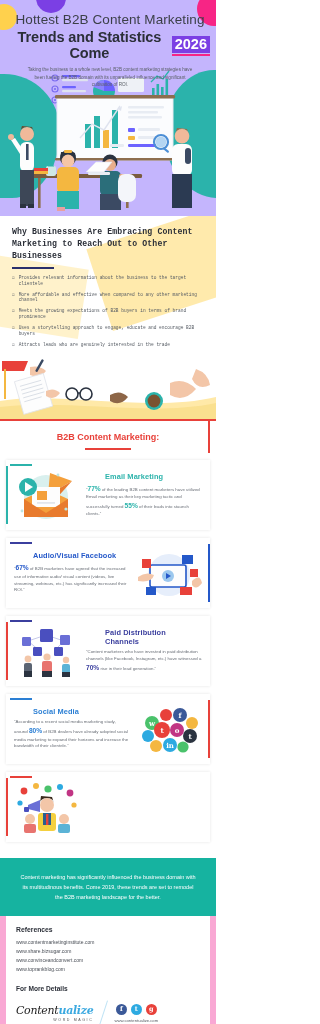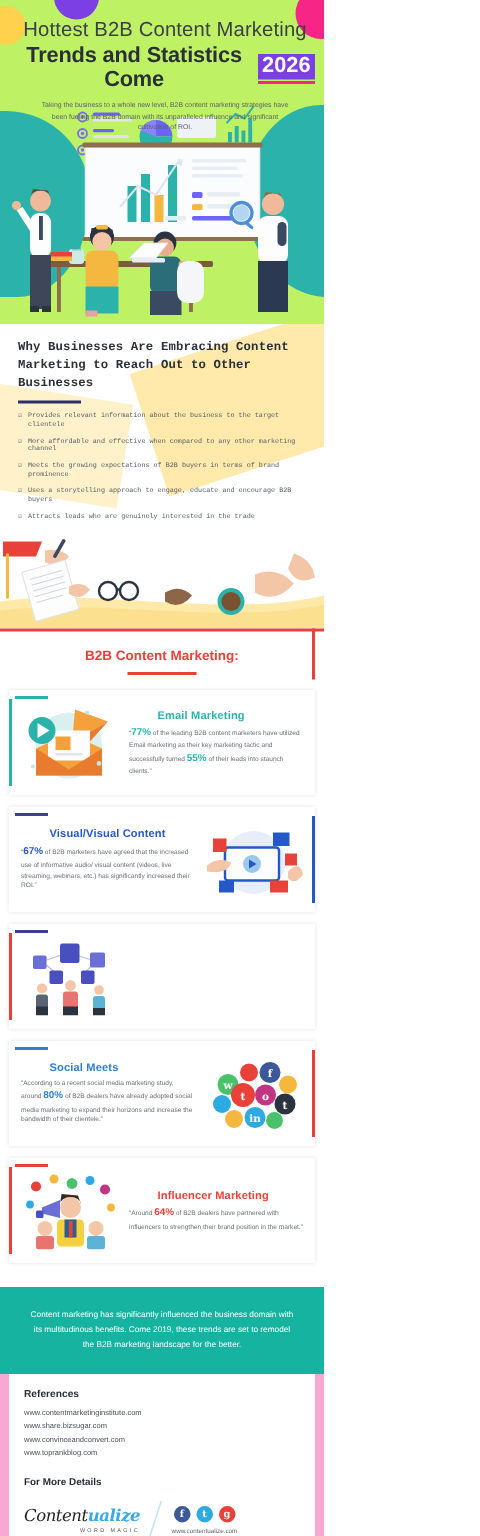--- a/index.html
+++ b/index.html
@@ -6,21 +6,21 @@
   html, body {
     width: 216px;
     background: #ffffff;
     font-family: "Liberation Sans", sans-serif;
   }
   body { width: 216px; overflow-x: hidden; }
 
   .page { position: relative; width: 216px; background: #fff; }
 
   
-  .hero { position: relative; width: 220px; height: 216px; overflow: hidden; background: #bef264; }
+  .hero { position: relative; width: 220px; height: 216px; overflow: hidden; background: #c4b5fd; }
   .deco { position: absolute; border-radius: 50%; }
   .deco-yellow { width: 26px; height: 26px; background: #ffd14d; left: -9px; top: 4px; }
   .deco-purple { width: 30px; height: 30px; background: #7b3fe4; left: 36px; top: -17px; }
   .deco-pink   { width: 34px; height: 34px; background: #f72585; right: -11px; top: -8px; }
   .deco-teal-blob {
     position: absolute; left: -44px; top: 74px; width: 104px; height: 124px;
     background: #2bb3ab; border-radius: 0 70% 60% 0 / 0 60% 70% 0;
   }
   .deco-teal-blob-r {
     position: absolute; right: -40px; top: 70px; width: 96px; height: 128px;
@@ -375,21 +375,21 @@
           <rect x="6" y="12" width="9" height="9" fill="#e8413a"></rect>
           <rect x="46" y="8" width="11" height="9" fill="#2458c9"></rect>
           <rect x="54" y="22" width="8" height="8" fill="#e8413a"></rect>
           <rect x="10" y="40" width="10" height="8" fill="#2458c9"></rect>
           <rect x="44" y="40" width="12" height="8" fill="#e8413a"></rect>
           <path d="M2 30 q8 -6 16 -2 q-2 8 -16 6 z" fill="#f3c6a8"></path>
           <path d="M56 34 q8 -8 10 2 q-6 8 -10 2 z" fill="#f3c6a8"></path>
         </svg>
       </div>
       <div class="txt">
-        <h3 class="c-blue">Visual/Visual Content</h3>
+        <h3 class="c-blue">Audio/Visual Facebook</h3>
         <p><span>“</span><b class="c-blue">67%</b><span> of B2B marketers have agreed that the increased use of informative audio/ visual content (videos, live streaming, webinars, etc.) has significantly increased their ROI.</span><span>”</span></p>
       </div>
     </div>
 
     <div class="card">
       <div class="accent-bar bg-red" style="left:0;"></div>
       <div class="accent-corner bg-indigo" style="left:4px;top:4px;"></div>
       <div class="art">
         <svg viewBox="0 0 66 52" width="66" height="52">
           <g stroke="#b9bce4" stroke-width=".8">
@@ -413,20 +413,24 @@
             <circle cx="33" cy="32" r="3.6" fill="#f3c6a8"></circle>
             <rect x="28" y="36" width="10" height="12" rx="2" fill="#e8746f"></rect>
             <rect x="28" y="46" width="10" height="6" fill="#2b3340"></rect>
           </g>
           <g>
             <circle cx="52" cy="35" r="3.2" fill="#f3c6a8"></circle>
             <rect x="48" y="39" width="8" height="10" rx="2" fill="#5bb3d6"></rect>
             <rect x="48" y="47" width="8" height="5" fill="#2b3340"></rect>
           </g>
         </svg>
+      </div>
+      <div class="txt">
+        <h3 class="c-indigo">Paid Distribution Channels</h3>
+        <p><span>“Content marketers who have invested in paid distribution channels (like Facebook, Instagram, etc.) have witnessed a </span><b class="c-indigo">70%</b><span> rise in their lead generation.”</span></p>
       </div>
     </div>
 
     <div class="card rev">
       <div class="accent-bar bg-red" style="right:0;"></div>
       <div class="accent-corner bg-skyb" style="left:4px;top:4px;"></div>
       <div class="art">
         <svg viewBox="0 0 66 52" width="66" height="52">
           <circle cx="16" cy="20" r="7" fill="#4ac26b"></circle>
           <circle cx="30" cy="12" r="6" fill="#e8413a"></circle>
@@ -443,21 +447,21 @@
             <text x="44" y="15">f</text>
             <text x="26" y="30">t</text>
             <text x="34" y="45">in</text>
             <text x="54" y="36">t</text>
             <text x="41" y="30">o</text>
             <text x="16" y="23">w</text>
           </g>
         </svg>
       </div>
       <div class="txt">
-        <h3 class="c-skyb">Social Meets</h3>
+        <h3 class="c-skyb">Social Media</h3>
         <p><span>“According to a recent social media marketing study, around </span><b class="c-skyb">80%</b><span> of B2B dealers have already adopted social media marketing to expand their horizons and increase the bandwidth of their clientele.”</span></p>
       </div>
     </div>
 
     <div class="card">
       <div class="accent-bar bg-red" style="left:0;"></div>
       <div class="accent-corner bg-red" style="left:4px;top:4px;"></div>
       <div class="art">
         <svg viewBox="0 0 66 52" width="66" height="52">
           <circle cx="10" cy="10" r="3.4" fill="#e8413a"></circle>
@@ -475,24 +479,20 @@
           <rect x="32" y="33" width="2.4" height="11" fill="#e8413a"></rect>
 
           <path d="M14 24 l12 -5 l0 12 l-12 -3 z" fill="#6a6fd6"></path>
           <rect x="10" y="26" width="5" height="5" rx="1" fill="#4a4fbf"></rect>
 
           <circle cx="16" cy="38" r="5" fill="#f3c6a8"></circle>
           <rect x="10" y="43" width="12" height="9" rx="2" fill="#e8746f"></rect>
           <circle cx="50" cy="38" r="5" fill="#f3c6a8"></circle>
           <rect x="44" y="43" width="12" height="9" rx="2" fill="#5bb3d6"></rect>
         </svg>
-      </div>
-      <div class="txt">
-        <h3 class="c-red">Influencer Marketing</h3>
-        <p><span>“Around </span><b class="c-red">64%</b><span> of B2B dealers have partnered with influencers to strengthen their brand position in the market.”</span></p>
       </div>
     </div>
   </div>
 
   <div class="concl">
     <p>Content marketing has significantly influenced the business domain with its multitudinous benefits. Come 2019, these trends are set to remodel the B2B marketing landscape for the better.</p>
   </div>
 
   <div class="refs-outer">
     <div class="refs">

